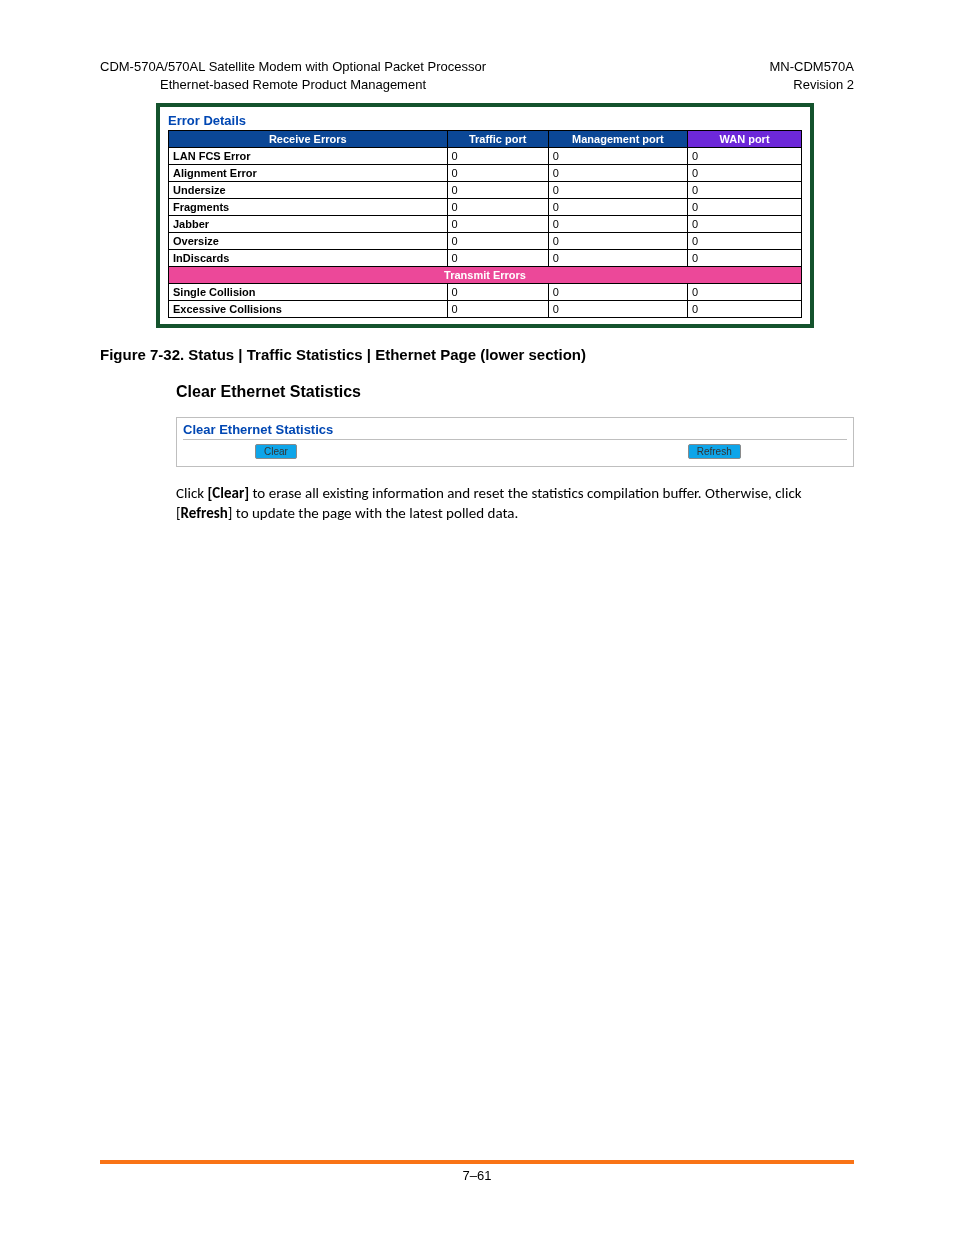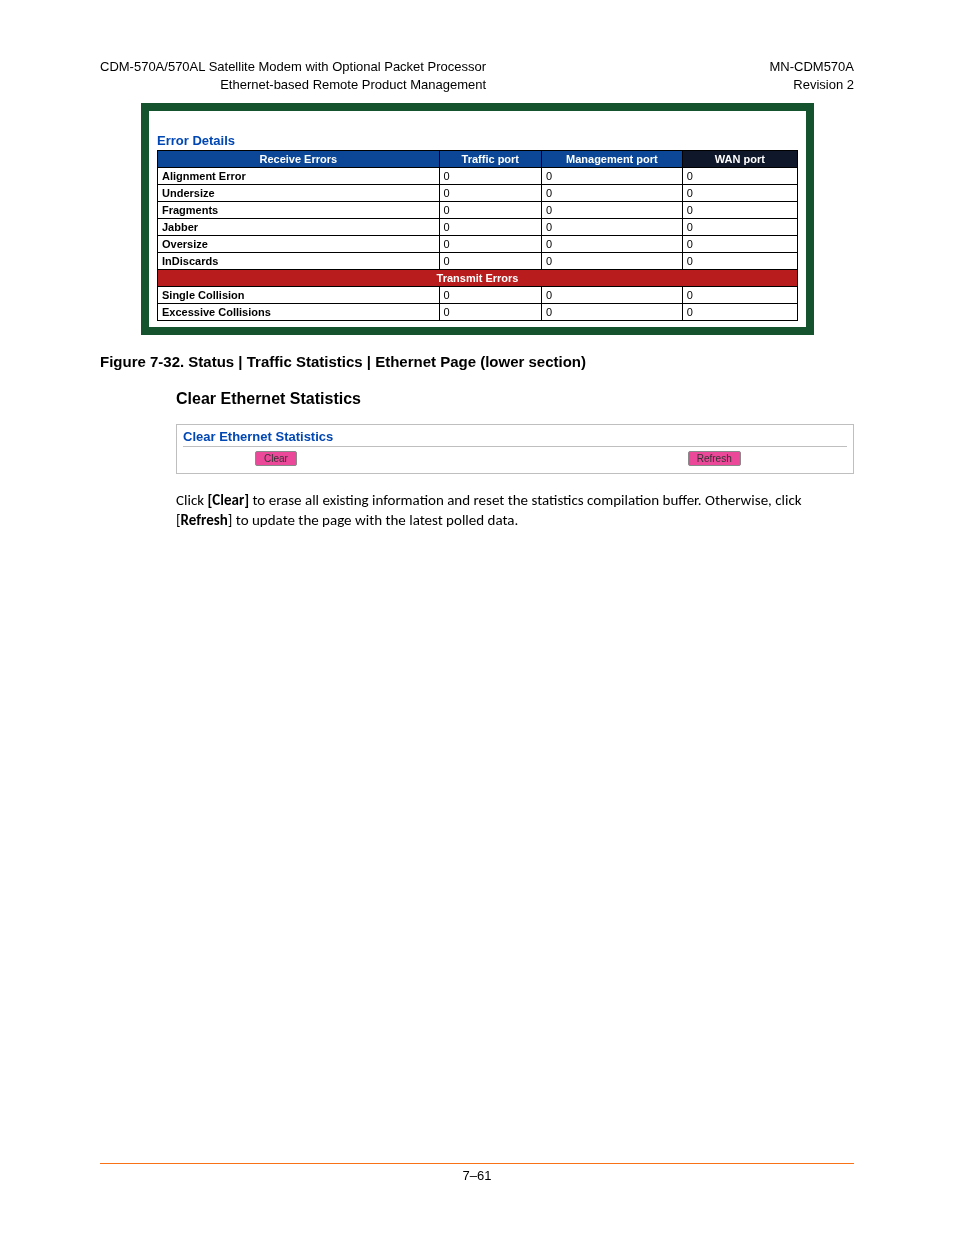--- a/index.html
+++ b/index.html
@@ -14,28 +14,28 @@
   .page {
     padding: 58px 100px 40px 100px;
   }
   .doc-header {
     display: flex;
     justify-content: space-between;
     font-size: 13px;
     line-height: 1.35;
     margin-bottom: 10px;
   }
-  .doc-header .left { text-align: right; }
+  .doc-header .left { text-align: center; }
   .doc-header .right { text-align: right; }
 
   .error-panel {
-    border: 8px solid #14532d;
+    border: 4px solid #14532d;
     background: #fff;
-    padding: 20px 8px 6px 8px;
-    margin: 0 40px 18px 41px;
+    padding: 4px 8px 6px 8px;
+    margin: 0 40px 18px 56px;
   }
   .panel-title {
     color: #0047b3;
     font-weight: bold;
     font-size: 13px;
     margin: 2px 0 2px 0;
   }
   .error-table {
     width: 100%;
     border-collapse: collapse;
@@ -50,24 +50,24 @@
     height: 14px;
   }
   .error-table .hdr {
     background: #0b4796;
     color: #fff;
     font-weight: bold;
     text-align: center;
     border: 1px solid #000;
   }
   .error-table .hdr.wan {
-    background: #0f172a;
+    background: #6d28d9;
   }
   .error-table .section-row td {
-    background: #b91c1c;
+    background: #ec4899;
     color: #fff;
     font-weight: bold;
     text-align: center;
     border: 1px solid #000;
   }
   .error-table .rowlabel { font-weight: bold; }
   .col-name { width: 44%; }
   .col-tp   { width: 16%; }
   .col-mp   { width: 22%; }
   .col-wp   { width: 18%; }
@@ -98,21 +98,21 @@
     border-top: 1px solid #bfbfbf;
     padding-top: 0;
   }
   .btn-cell {
     flex: 1;
     text-align: center;
     padding: 1px 0;
   }
   .ui-btn {
     display: inline-block;
-    background: #ec4899;
+    background: #0ea5e9;
     border: 1px solid #8a8a8a;
     border-radius: 2px;
     font-size: 10px;
     padding: 1px 8px;
     color: #333;
     cursor: pointer;
     font-family: Arial, sans-serif;
   }
 
   .body-text {
@@ -121,21 +121,21 @@
     line-height: 1.35;
     margin: 0 0 4px 76px;
   }
   .body-text b { font-weight: bold; }
 
   .footer {
     position: absolute;
     left: 100px;
     right: 100px;
     bottom: 52px;
-    border-top: 1px solid #f97316;
+    border-top: 4px solid #f97316;
     text-align: center;
     font-size: 13px;
     padding-top: 4px;
   }
 </style>
 </head>
 <body>
 
 <div class="page">
 
@@ -160,20 +160,26 @@
           <col class="col-wp">
       </colgroup>
       <tbody>
           <tr>
         <th class="hdr">Receive Errors</th>
         <th class="hdr">Traffic port</th>
         <th class="hdr">Management port</th>
         <th class="hdr wan">WAN port</th>
       </tr>
       <tr>
+        <td class="rowlabel">LAN FCS Error</td>
+        <td>0</td>
+        <td>0</td>
+        <td>0</td>
+      </tr>
+      <tr>
         <td class="rowlabel">Alignment Error</td>
         <td>0</td>
         <td>0</td>
         <td>0</td>
       </tr>
       <tr>
         <td class="rowlabel">Undersize</td>
         <td>0</td>
         <td>0</td>
         <td>0</td>

